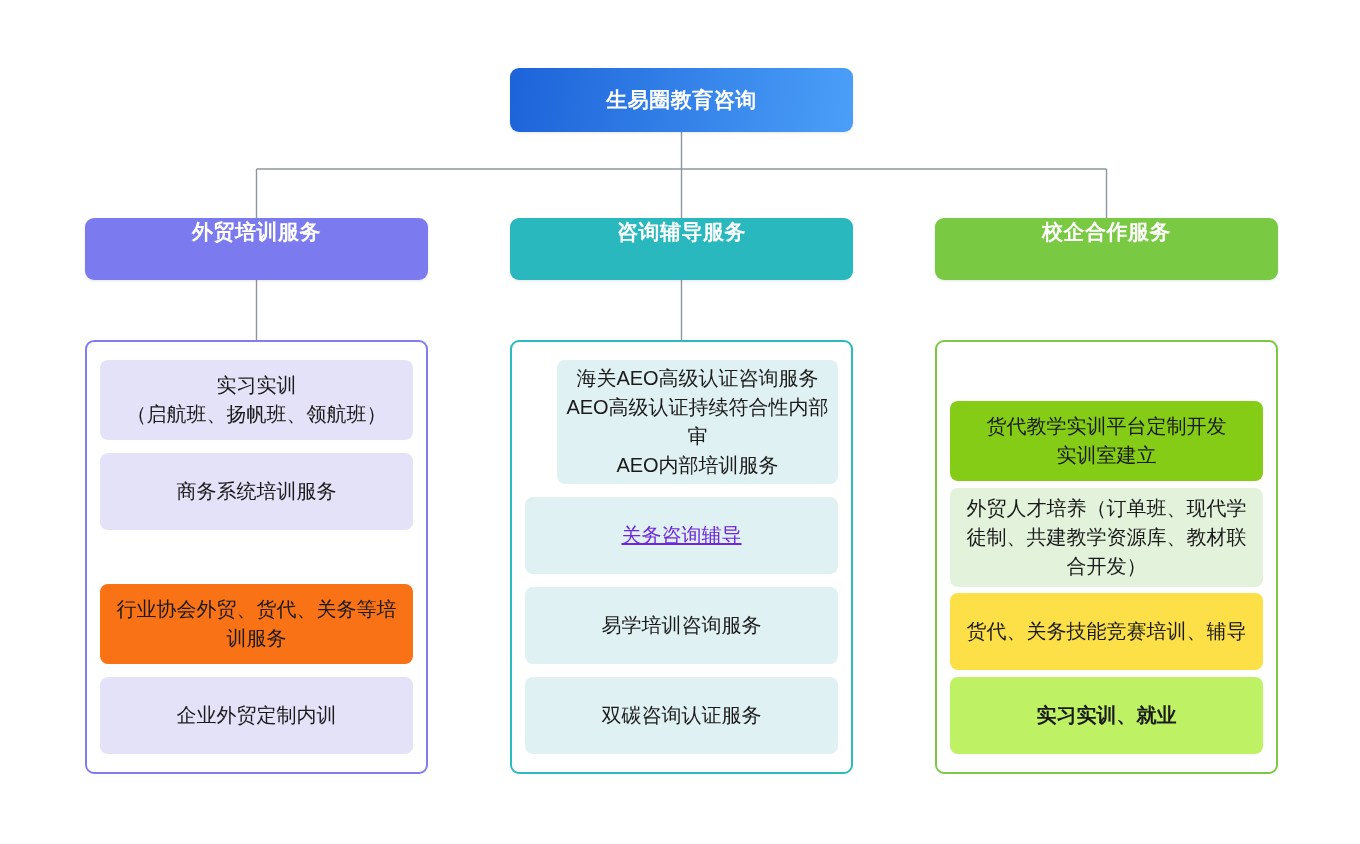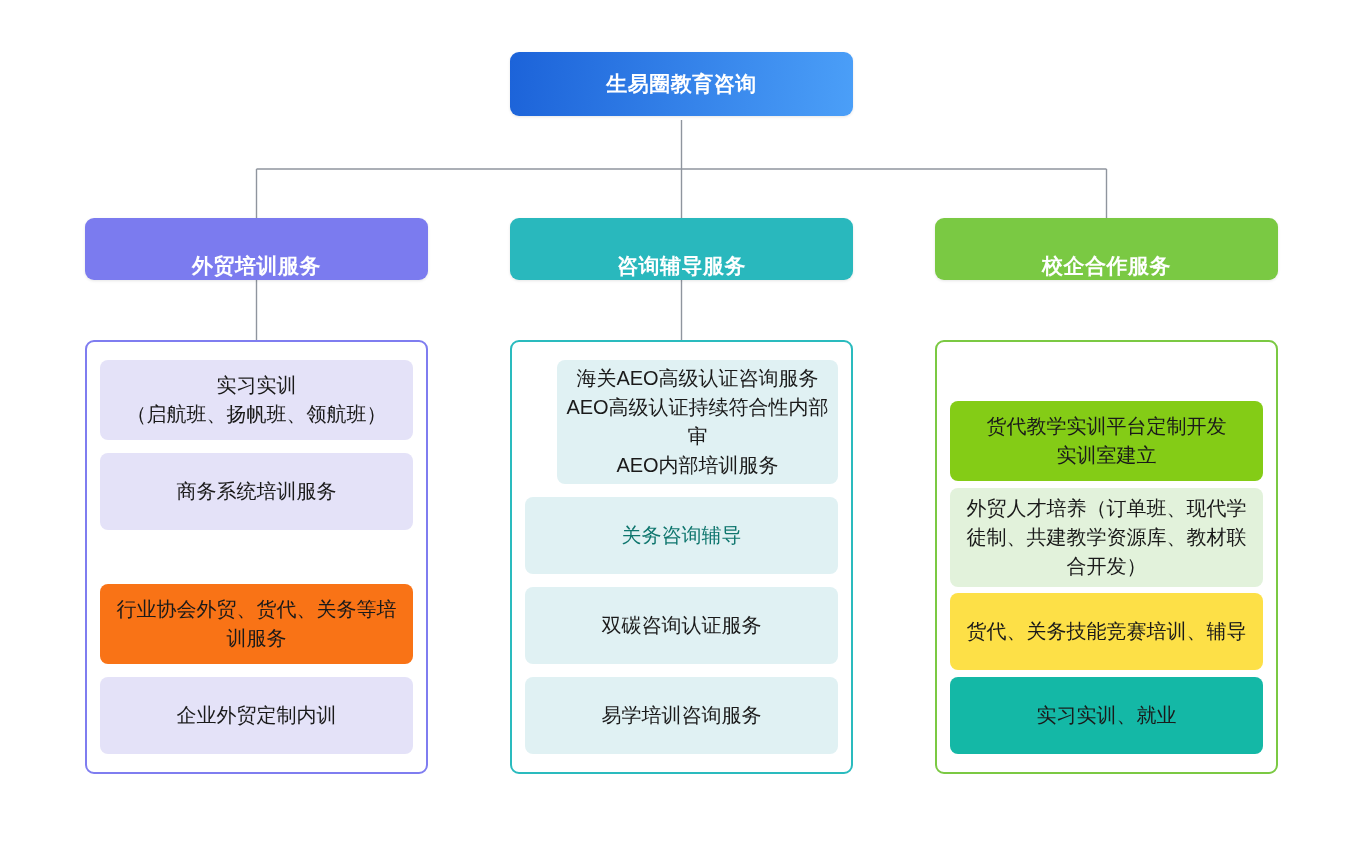--- a/index.html
+++ b/index.html
@@ -5,33 +5,33 @@
   html,body{margin:0;padding:0;background:#ffffff;}
   .stage{
     position:relative;width:1360px;height:844px;background:#ffffff;overflow:hidden;
     font-family:"Liberation Sans","DejaVu Sans",sans-serif;
     --line:#8f959e;
   }
   .connectors{position:absolute;left:0;top:0;width:1360px;height:844px;pointer-events:none;}
   .connectors path{stroke:var(--line);stroke-width:1.4;fill:none;}
 
   .root-node{
-    position:absolute;left:510px;top:52px;width:343px;height:64px;
+    position:absolute;left:510px;top:68px;width:343px;height:64px;
     border-radius:9px;display:flex;align-items:center;justify-content:center;
     color:#fff;font-size:21px;font-weight:700;letter-spacing:.5px;
     box-shadow:0 1px 3px rgba(0,0,0,.10);
   }
 
   .branch{position:absolute;top:218px;width:343px;}
   .branch-0{left:85px;}
   .branch-1{left:510px;}
   .branch-2{left:935px;border-radius:19px;}
 
   .branch-header{
-    height:62px;border-radius:9px;display:flex;align-items:flex-end;justify-content:center;
+    height:62px;border-radius:9px;display:flex;align-items:flex-start;justify-content:center;
     color:#fff;font-size:21px;font-weight:700;letter-spacing:.5px;
     box-shadow:0 1px 3px rgba(0,0,0,.10);
   }
   .branch-box{
     margin-top:60px;height:434px;box-sizing:border-box;
     background:#fff;border:2px solid #ccc;border-radius:9px;
     padding:18px 13px;display:flex;flex-direction:column;justify-content:space-between;
   }
   .branch-item{
     border-radius:8px;display:flex;align-items:center;justify-content:center;
@@ -76,34 +76,34 @@
   </div>
 
   <div class="branch branch-1">
     <div class="branch-header" style="background: rgb(41, 184, 189); color: rgb(255, 255, 255);">
       <span>咨询辅导服务</span>
     </div>
     <div class="branch-box" style="border-color: rgb(42, 187, 190);">
       <div class="branch-item h3" style="background: rgb(224, 241, 243); color: rgb(26, 26, 26); margin-left: 32px;">海关AEO高级认证咨询服务
 AEO高级认证持续符合性内部审
 AEO内部培训服务</div>
-      <div class="branch-item h1" style="background: rgb(224, 241, 243); color: #0f766e;">关务咨询辅导</div>
+      <div class="branch-item h1" style="background: rgb(224, 241, 243); color: #6d28d9; text-decoration: underline;">关务咨询辅导</div>
+      <div class="branch-item h1" style="background: rgb(224, 241, 243); color: rgb(26, 26, 26);">易学培训咨询服务</div>
       <div class="branch-item h1" style="background: rgb(224, 241, 243); color: rgb(26, 26, 26);">双碳咨询认证服务</div>
-      <div class="branch-item h1" style="background: rgb(224, 241, 243); color: rgb(26, 26, 26);">易学培训咨询服务</div>
     </div>
   </div>
 
   <div class="branch branch-2">
     <div class="branch-header" style="background: rgb(122, 201, 67); color: rgb(255, 255, 255);">
       <span>校企合作服务</span>
     </div>
     <div class="branch-box" style="border-color: rgb(123, 201, 67);">
       <div class="branch-item h2" style="background: #84cc16; color: rgb(26, 26, 26); margin-top: 41px;">货代教学实训平台定制开发
 实训室建立</div>
       <div class="branch-item h3" style="background: rgb(226, 242, 219); color: rgb(26, 26, 26);">外贸人才培养（订单班、现代学
 徒制、共建教学资源库、教材联
 合开发）</div>
       <div class="branch-item h1" style="background: #fde047; color: rgb(26, 26, 26);">货代、关务技能竞赛培训、辅导</div>
-      <div class="branch-item h1" style="background: #14b8a6; color: rgb(26, 26, 26);">实习实训、就业</div>
+      <div class="branch-item h1" style="background: #bef264; color: rgb(26, 26, 26); font-weight: bold;">实习实训、就业</div>
     </div>
   </div>
 
 </div>
 
 </body></html>

